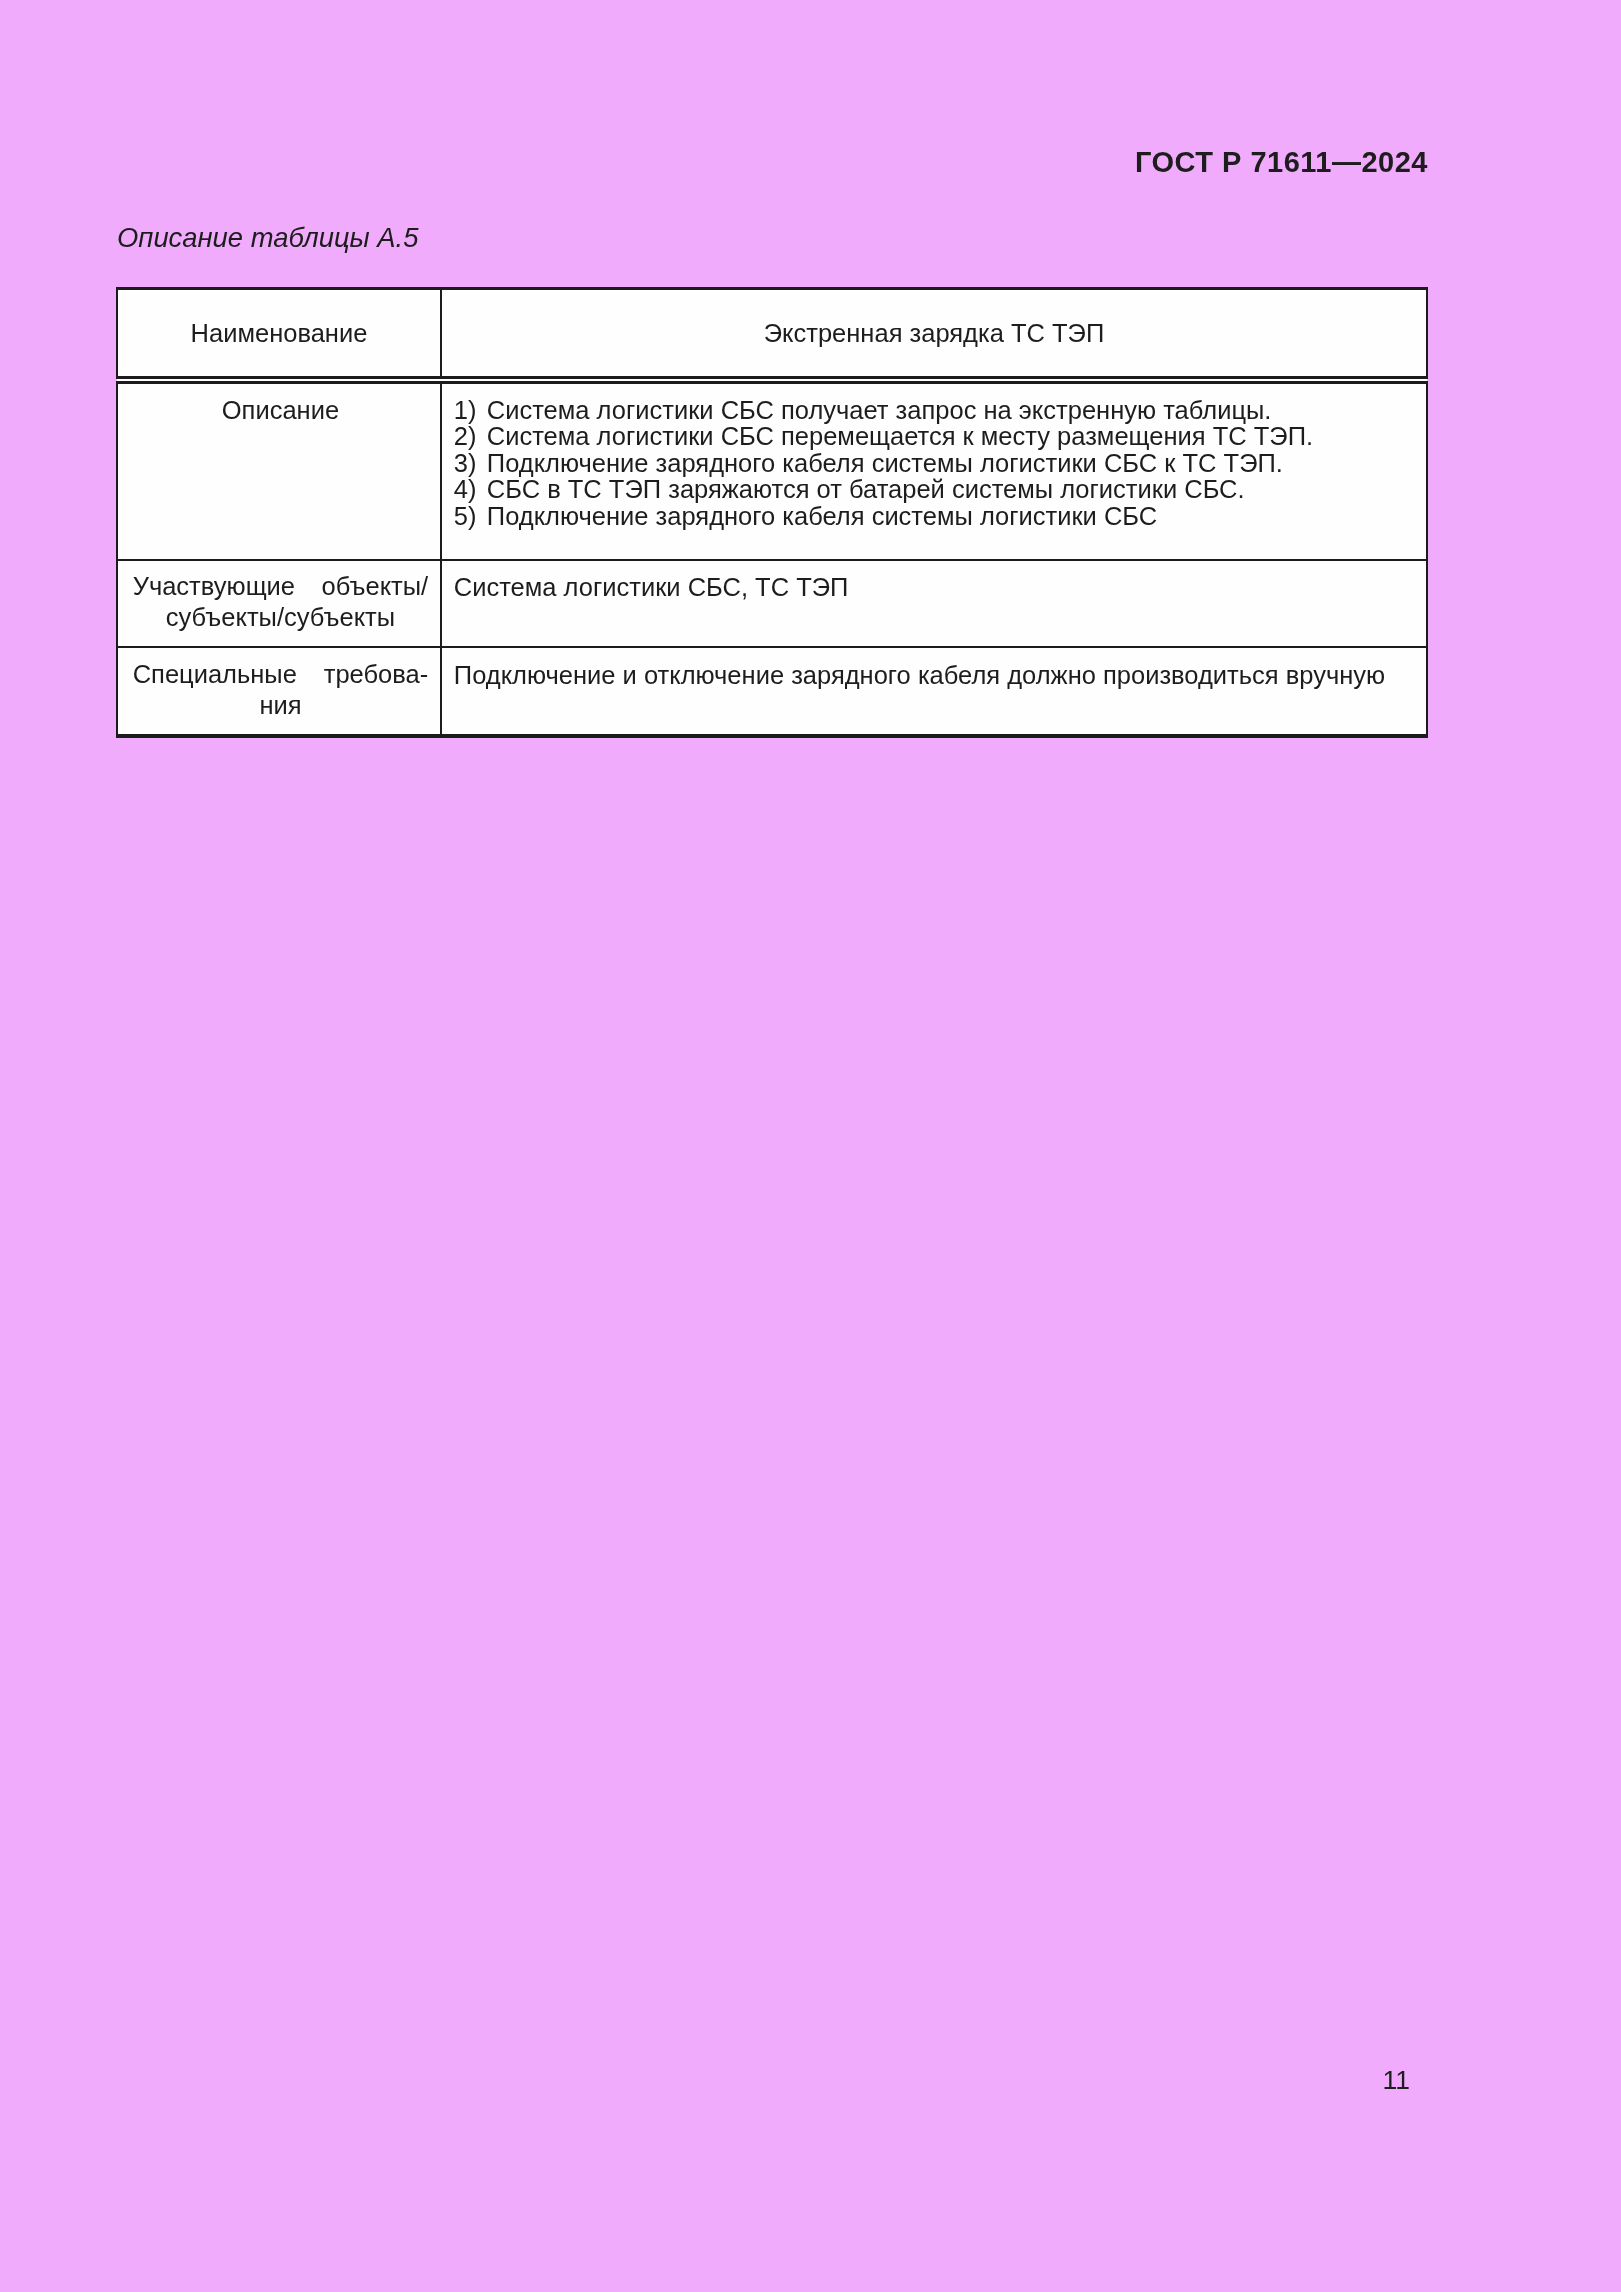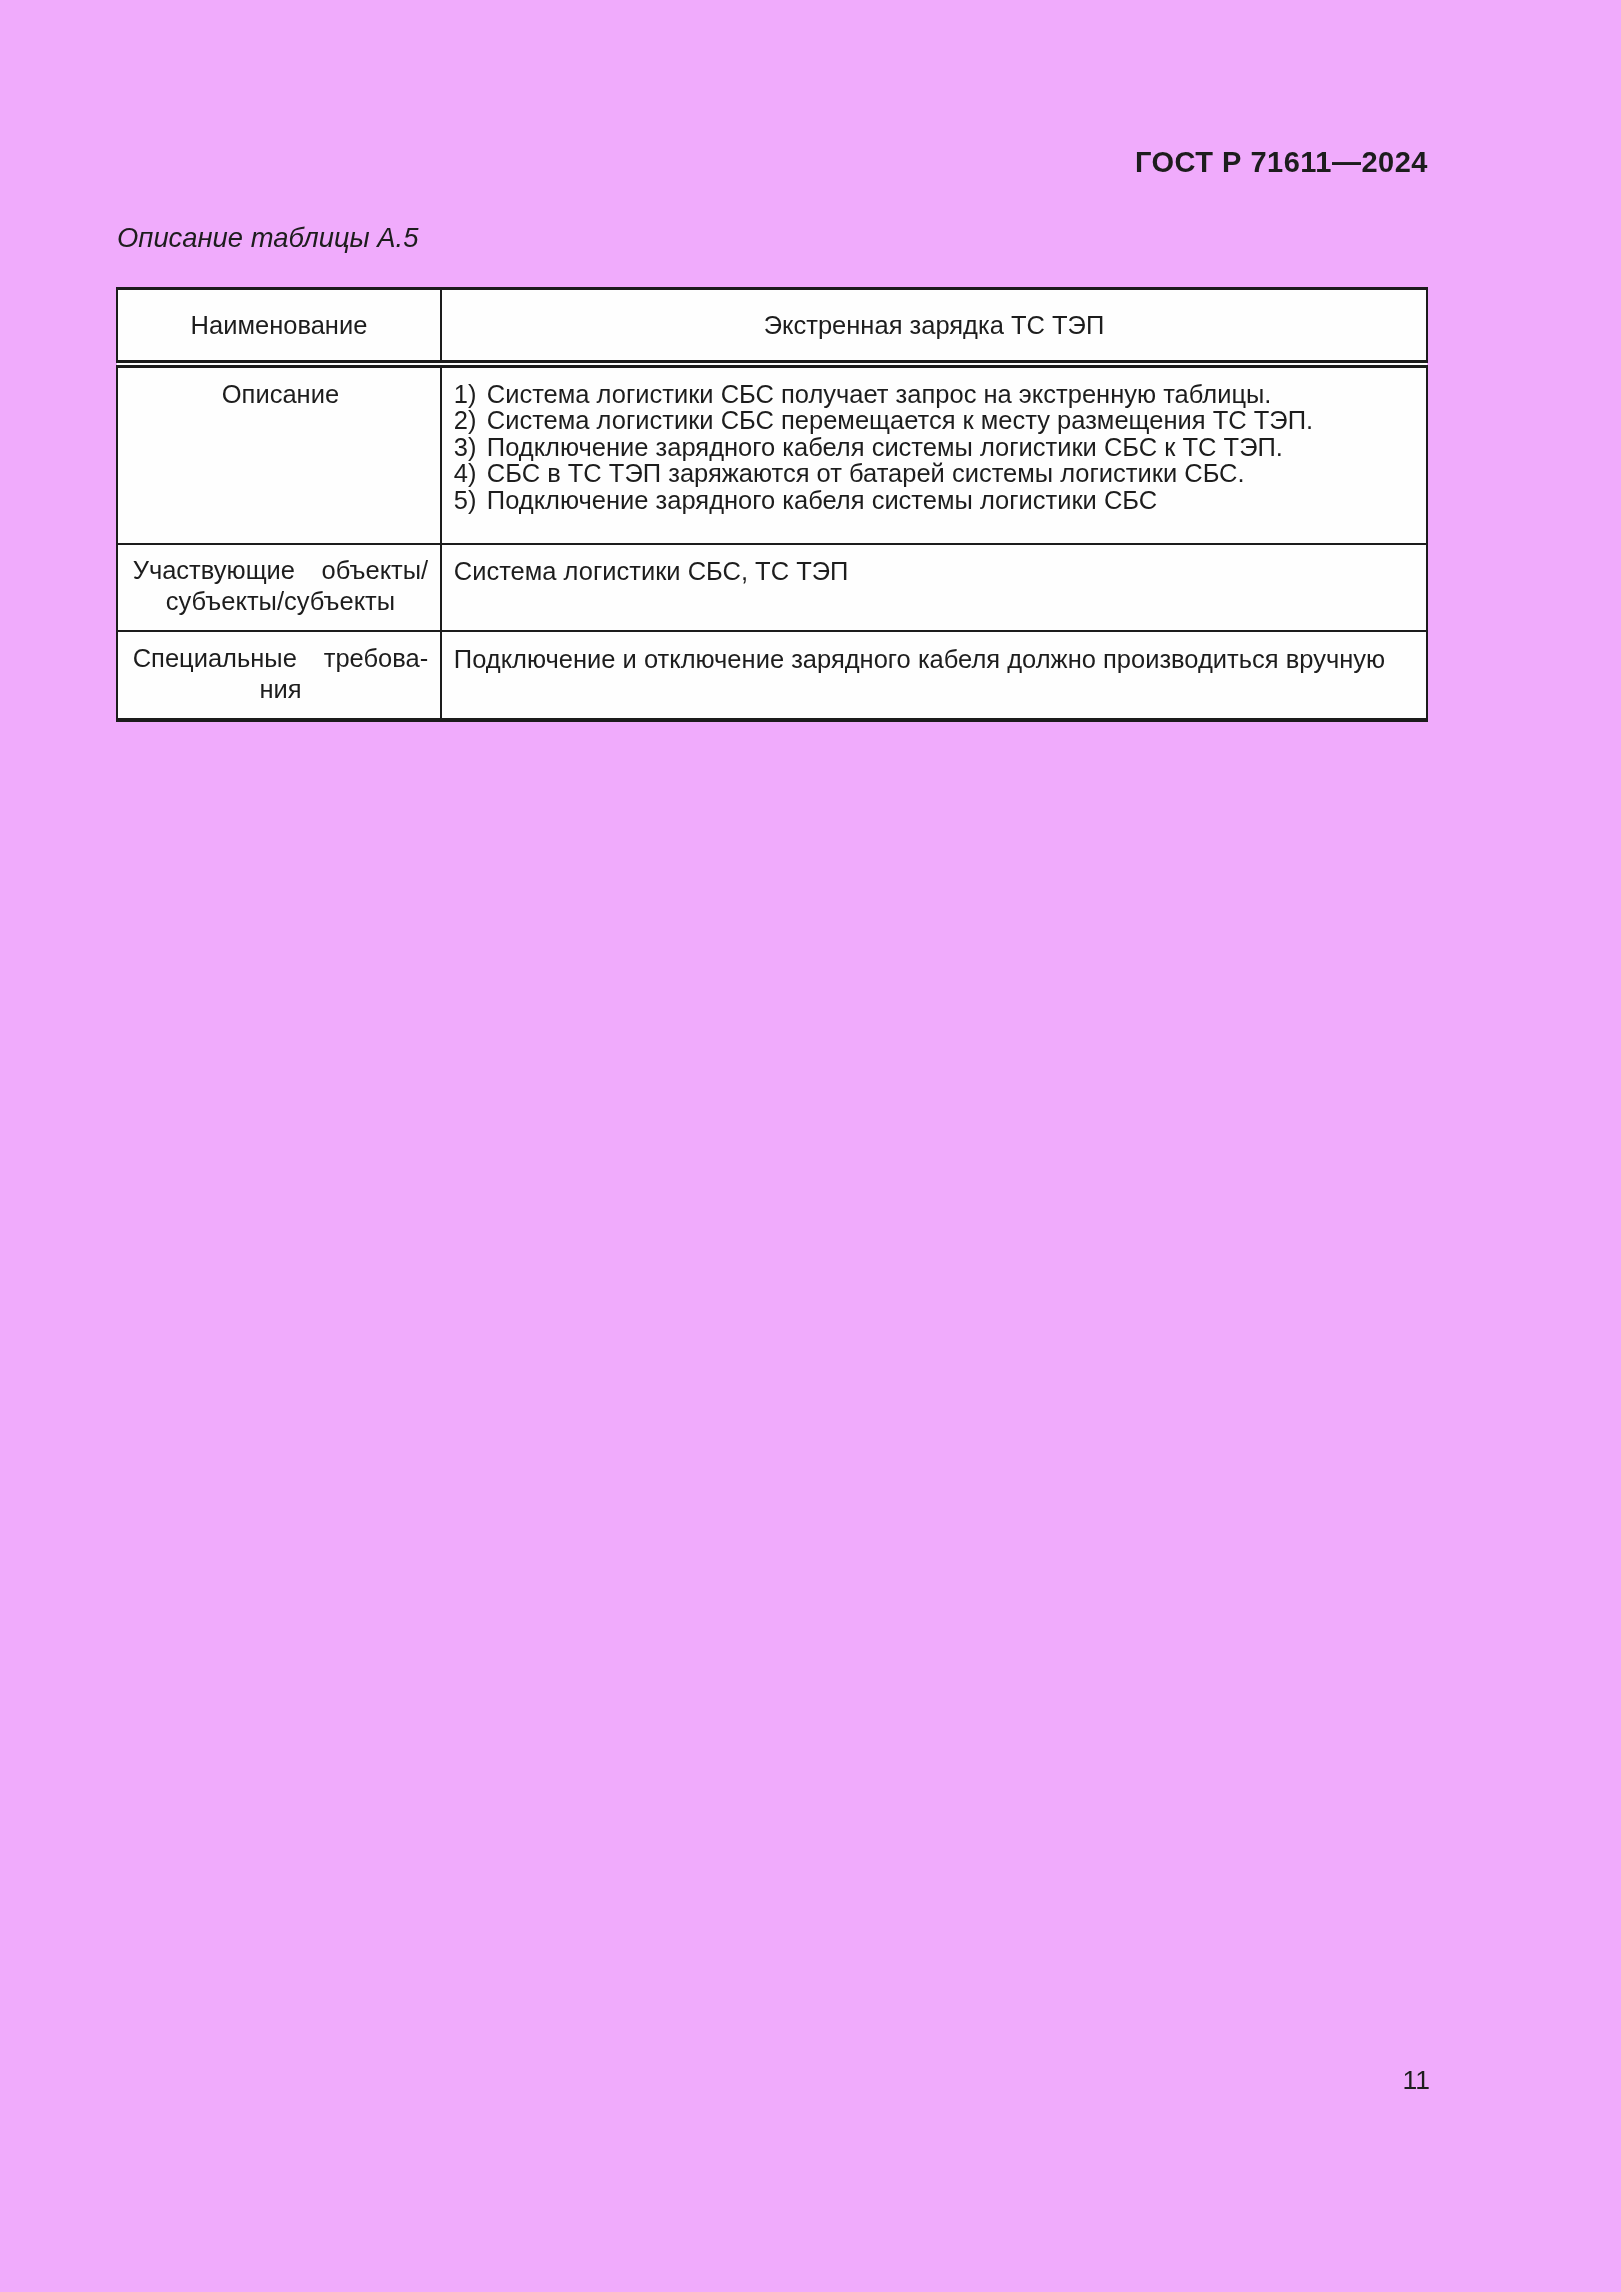--- a/index.html
+++ b/index.html
@@ -49,21 +49,21 @@
     background: #fefefe;
   }
   .doc-table thead th {
     border-top: 3.9px solid #1c1c1c;
     border-bottom: 8.8px double #1c1c1c;
     height: 70px;
     font-weight: normal;
     font-size: 25.5px;
     text-align: center;
     vertical-align: middle;
-    padding: 0;
+    padding: 8px;
   }
   .doc-table td { vertical-align: top; }
   .doc-table tr.r-desc td { height: 162px; }
   .doc-table tr.r-part td { height: 74px; margin-left: 40px; }
   .doc-table tr.r-spec td { height: 74px; }
   .doc-table tr.r-spec td { border-bottom-width: 4.9px; }
 
   .label-cell {
     padding: 10.8px 11.8px 0 14.7px;
     line-height: 31px;
@@ -83,21 +83,21 @@
     flex: none;
     width: 33px;
   }
   .value-cell {
     padding: 11.8px 15.7px 0 11.8px;
     line-height: 31px;
   }
   .page-number {
     position: absolute;
     top: 2065px;
-    right: 191px;
+    right: 211px;
     font-size: 26.5px;
   }
 </style>
 </head>
 <body>
 
 <div class="page">
 
   <div class="doc-header">ГОСТ Р 71611—2024</div>
 

